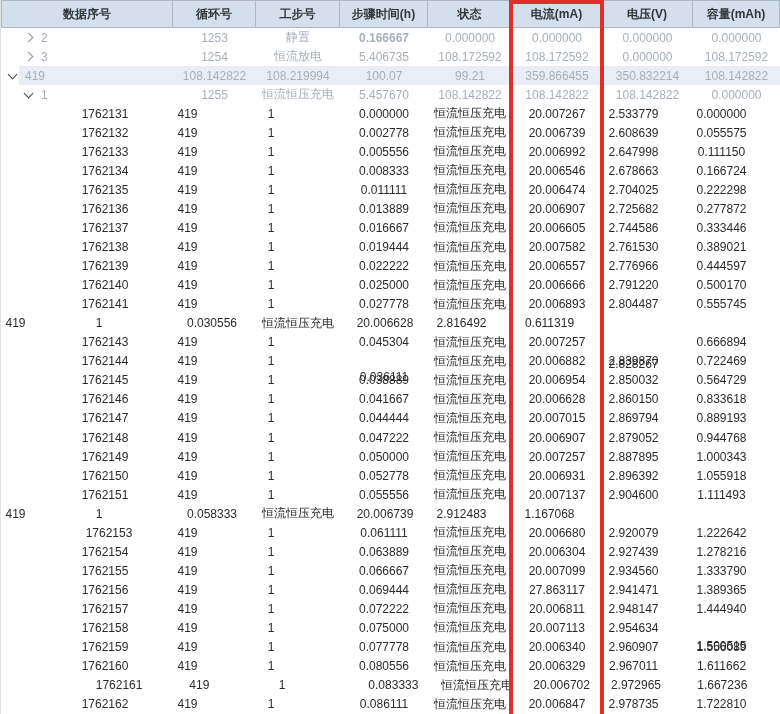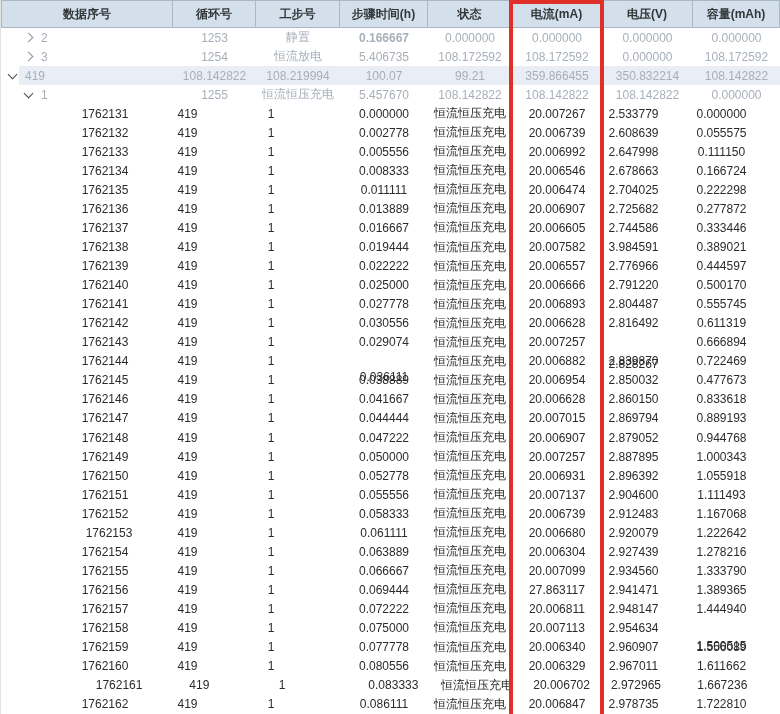--- a/index.html
+++ b/index.html
@@ -207,21 +207,21 @@
         <div class="cell dc6" style="width: 91px;">2.744586</div>
         <div class="cell dc7" style="width: 87px;">0.333446</div>
       </div>
       <div class="row">
         <div class="cell dc0" style="width: 172px;">1762138</div>
         <div class="cell dc1" style="width: 83px;">419</div>
         <div class="cell dc2" style="width: 84px;">1</div>
         <div class="cell dc3" style="width: 88px;">0.019444</div>
         <div class="cell dc4" style="width: 84px;">恒流恒压充电</div>
         <div class="cell dc5" style="width: 90px;">20.007582</div>
-        <div class="cell dc6" style="width: 91px;">3.984591</div>
+        <div class="cell dc6" style="width: 91px;">2.761530</div>
         <div class="cell dc7" style="width: 87px;">0.389021</div>
       </div>
       <div class="row">
         <div class="cell dc0" style="width: 172px; text-align: center;">1762139</div>
         <div class="cell dc1" style="width: 83px;">419</div>
         <div class="cell dc2" style="width: 84px;">1</div>
         <div class="cell dc3" style="width: 88px;">0.022222</div>
         <div class="cell dc4" style="width: 84px;">恒流恒压充电</div>
         <div class="cell dc5" style="width: 90px;">20.006557</div>
         <div class="cell dc6" style="width: 91px;">2.776966</div>
@@ -241,34 +241,33 @@
         <div class="cell dc0" style="width: 172px;">1762141</div>
         <div class="cell dc1" style="width: 83px;">419</div>
         <div class="cell dc2" style="width: 84px;">1</div>
         <div class="cell dc3" style="width: 88px;">0.027778</div>
         <div class="cell dc4" style="width: 84px;">恒流恒压充电</div>
         <div class="cell dc5" style="width: 90px;">20.006893</div>
         <div class="cell dc6" style="width: 91px;">2.804487</div>
         <div class="cell dc7" style="width: 87px;">0.555745</div>
       </div>
       <div class="row">
-        <div class="cell dc0" style="width: 172px;">1762142</div>
         <div class="cell dc1" style="width: 83px;">419</div>
         <div class="cell dc2" style="width: 84px;">1</div>
         <div class="cell dc3" style="width: 88px;">0.030556</div>
         <div class="cell dc4" style="width: 84px;">恒流恒压充电</div>
         <div class="cell dc5" style="width: 90px;">20.006628</div>
         <div class="cell dc6" style="width: 91px;">2.816492</div>
         <div class="cell dc7" style="width: 87px;">0.611319</div>
       </div>
       <div class="row">
         <div class="cell dc0" style="width: 172px;">1762143</div>
         <div class="cell dc1" style="width: 83px;">419</div>
         <div class="cell dc2" style="width: 84px;">1</div>
-        <div class="cell dc3" style="width: 88px;">0.029074</div>
+        <div class="cell dc3" style="width: 88px;">0.045304</div>
         <div class="cell dc4" style="width: 84px;">恒流恒压充电</div>
         <div class="cell dc5" style="width: 90px;">20.007257</div>
         <div class="cell dc6" style="width: 91px; margin-top: 44px;">2.828267</div>
         <div class="cell dc7" style="width: 87px;">0.666894</div>
       </div>
       <div class="row">
         <div class="cell dc0" style="width: 172px;">1762144</div>
         <div class="cell dc1" style="width: 83px;">419</div>
         <div class="cell dc2" style="width: 84px;">1</div>
         <div class="cell dc3" style="width: 88px; margin-top: 32px;">0.036111</div>
@@ -278,21 +277,21 @@
         <div class="cell dc7" style="width: 87px;">0.722469</div>
       </div>
       <div class="row">
         <div class="cell dc0" style="width: 172px;">1762145</div>
         <div class="cell dc1" style="width: 83px;">419</div>
         <div class="cell dc2" style="width: 84px;">1</div>
         <div class="cell dc3" style="width: 88px;">0.038889</div>
         <div class="cell dc4" style="width: 84px;">恒流恒压充电</div>
         <div class="cell dc5" style="width: 90px;">20.006954</div>
         <div class="cell dc6" style="width: 91px;">2.850032</div>
-        <div class="cell dc7" style="width: 87px;">0.477673</div>
+        <div class="cell dc7" style="width: 87px;">0.564729</div>
       </div>
       <div class="row">
         <div class="cell dc0" style="width: 172px;">1762146</div>
         <div class="cell dc1" style="width: 83px;">419</div>
         <div class="cell dc2" style="width: 84px;">1</div>
         <div class="cell dc3" style="width: 88px;">0.041667</div>
         <div class="cell dc4" style="width: 84px;">恒流恒压充电</div>
         <div class="cell dc5" style="width: 90px;">20.006628</div>
         <div class="cell dc6" style="width: 91px;">2.860150</div>
         <div class="cell dc7" style="width: 87px;">0.833618</div>
@@ -341,21 +340,20 @@
         <div class="cell dc0" style="width: 172px;">1762151</div>
         <div class="cell dc1" style="width: 83px;">419</div>
         <div class="cell dc2" style="width: 84px;">1</div>
         <div class="cell dc3" style="width: 88px;">0.055556</div>
         <div class="cell dc4" style="width: 84px;">恒流恒压充电</div>
         <div class="cell dc5" style="width: 90px;">20.007137</div>
         <div class="cell dc6" style="width: 91px;">2.904600</div>
         <div class="cell dc7" style="width: 87px;">1.111493</div>
       </div>
       <div class="row">
-        <div class="cell dc0" style="width: 172px;">1762152</div>
         <div class="cell dc1" style="width: 83px;">419</div>
         <div class="cell dc2" style="width: 84px;">1</div>
         <div class="cell dc3" style="width: 88px;">0.058333</div>
         <div class="cell dc4" style="width: 84px;">恒流恒压充电</div>
         <div class="cell dc5" style="width: 90px;">20.006739</div>
         <div class="cell dc6" style="width: 91px;">2.912483</div>
         <div class="cell dc7" style="width: 87px;">1.167068</div>
       </div>
       <div class="row">
         <div class="cell dc0" style="width: 172px; padding-left: 44px;">1762153</div>

